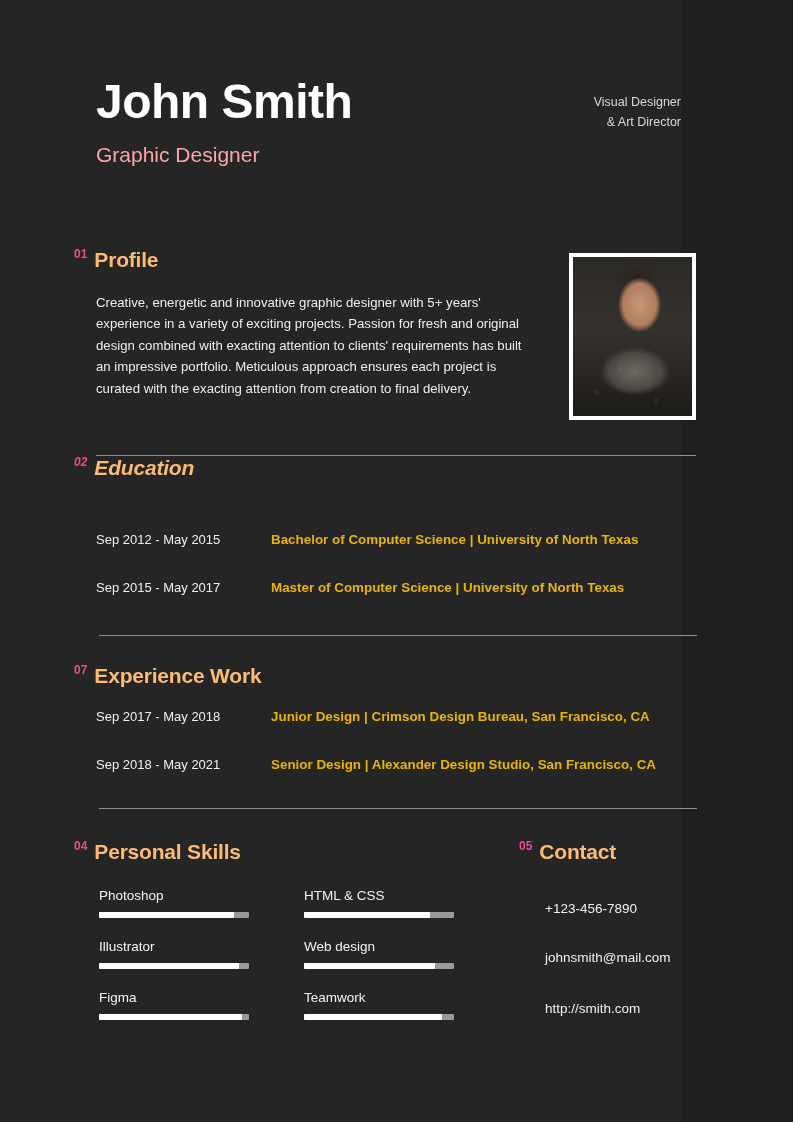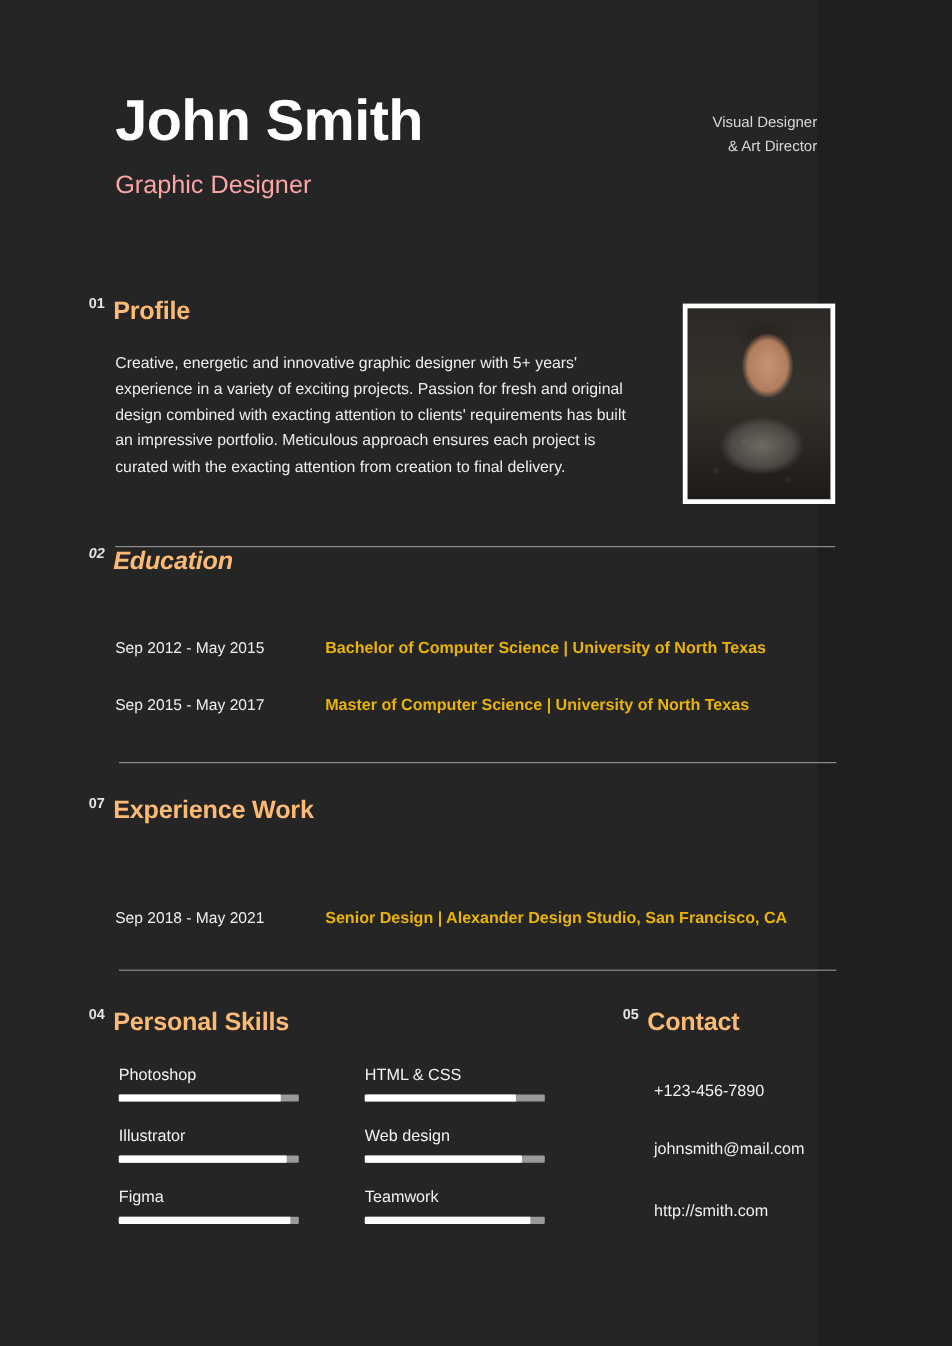--- a/index.html
+++ b/index.html
@@ -56,21 +56,21 @@
 
   
   .section-head {
     position: absolute;
     display: flex;
     align-items: baseline;
   }
   .sec-num {
     font-size: 12px;
     font-weight: 600;
-    color: #e5e5e5;
+    color: #ec4899;
     margin-right: 7px;
     position: relative;
     top: -9px;
   }
   .sec-title {
     font-size: 21px;
     font-weight: bold;
     color: #fdba74;
     letter-spacing: -0.2px;
   }
@@ -212,20 +212,24 @@
     <span class="entry-desc">Master of Computer Science | University of North Texas</span>
   </div>
 
   <div class="divider" style="left:99px; top:635px; width:598px;"></div>
 
   <div class="section-head" style="left:74px; top:664px;">
     <span class="sec-num">07</span>
     <span class="sec-title">Experience Work</span>
   </div>
 
+  <div class="entry" style="left:96px; top:709px;">
+    <span class="entry-date">Sep 2017 - May 2018</span>
+    <span class="entry-desc">Junior Design | Crimson Design Bureau, San Francisco, CA</span>
+  </div>
   <div class="entry" style="left:96px; top:757px;">
     <span class="entry-date">Sep 2018 - May 2021</span>
     <span class="entry-desc">Senior Design | Alexander Design Studio, San Francisco, CA</span>
   </div>
 
   <div class="divider" style="left:99px; top:808px; width:598px;"></div>
 
   <div class="section-head" style="left:74px; top:840px;">
     <span class="sec-num">04</span>
     <span class="sec-title">Personal Skills</span>

